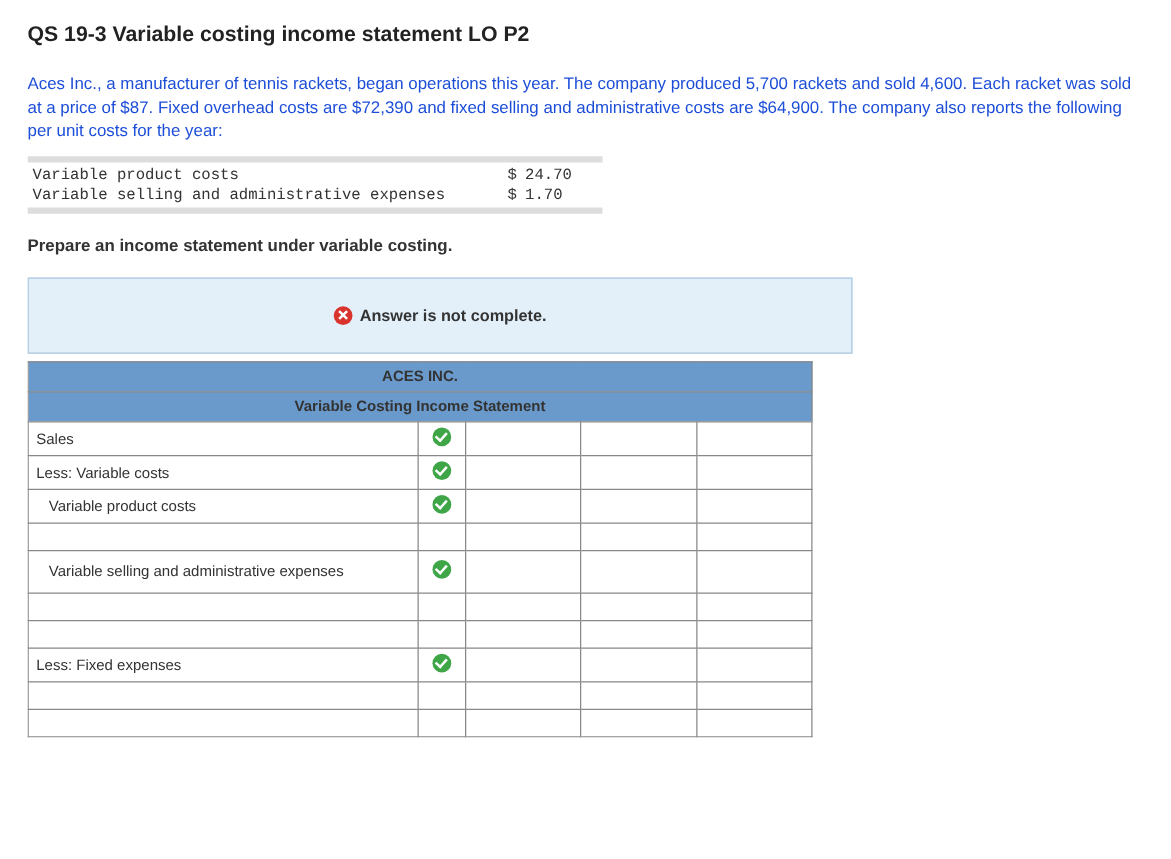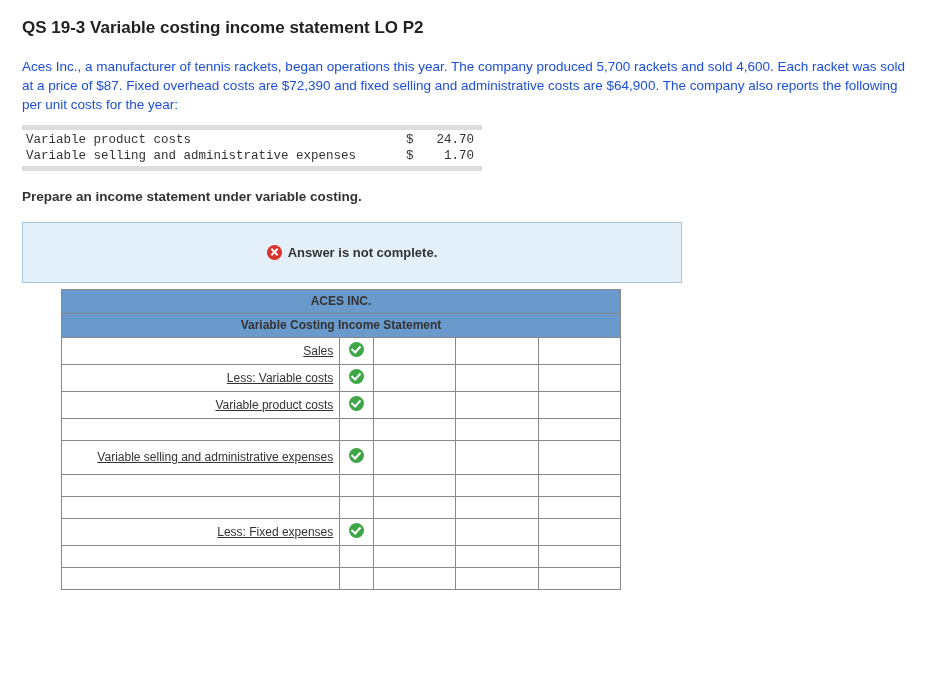--- a/index.html
+++ b/index.html
@@ -34,21 +34,21 @@
     width: 460px;
     background: #ddd;
     margin: 2px 0;
   }
   .mono-row {
     display: flex;
     padding: 1px 4px;
   }
   .mono-label { width: 380px; white-space: pre; }
   .mono-cur   { width: 14px; text-align: left; }
-  .mono-val   { width: 54px; text-align: right; }
+  .mono-val   { width: 54px; text-align: left; }
   .prepare {
     font-size: 13.5px;
     margin: 16px 0 18px 0;
     font-weight: bold;
   }
   .answer-bar {
     display: flex;
     align-items: center;
     justify-content: center;
     gap: 6px;
@@ -77,43 +77,42 @@
   .icon-check::after {
     content: ""; position: absolute;
     left: 4px; top: 2.2px;
     width: 4px; height: 7px;
     border: solid #fff;
     border-width: 0 2px 2px 0;
     transform: rotate(42deg);
   }
   table.worksheet {
     border-collapse: collapse;
-    width: 560px;
+    width: 628px;
     margin-top: 6px;
     font-size: 12px;
-    margin-left: 39px;
   }
   table.worksheet th, table.worksheet td {
     border: 1px solid #888;
     padding: 4px 6px;
     vertical-align: middle;
   }
   .hdr1 {
     background: #6a9acb;
     font-weight: bold;
     text-align: center;
     height: 24px;
   }
   .hdr2 {
     background: #6a9acb;
     font-weight: bold;
     text-align: center;
     height: 24px;
   }
-  .label-cell { width: 230px; text-align: right; text-decoration: underline; }
+  .label-cell { width: 230px; text-align: left; }
   .chk-cell   { width: 22px;  text-align: center; padding:2px; }
   .num-cell   { width: 68px;  text-align: right;  height: 22px; }
   .indent1 { padding-left: 16px !important; }
   .tall td.label-cell { height: 34px; }
   .empty-row td { height: 22px; }
 </style>
 </head>
 <body>
 
 <h1>QS 19-3 Variable costing income statement LO P2</h1>

